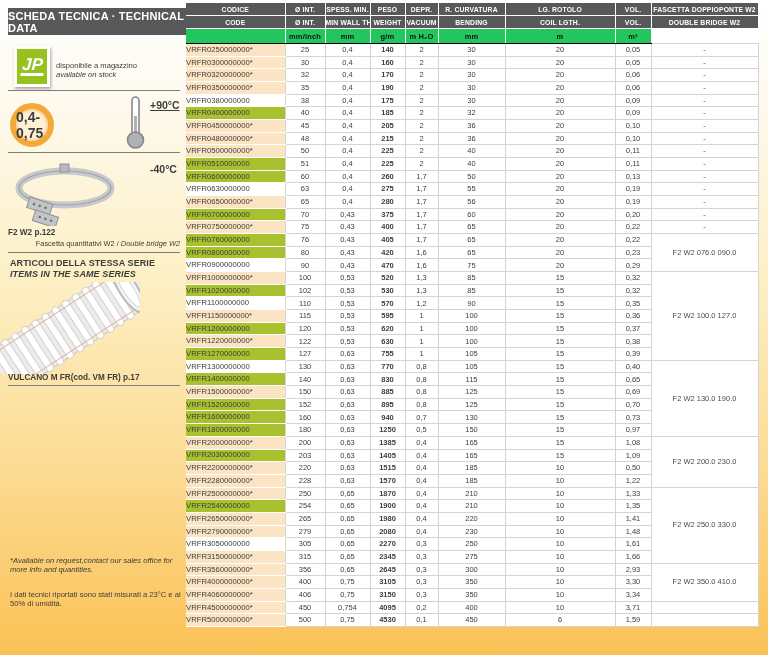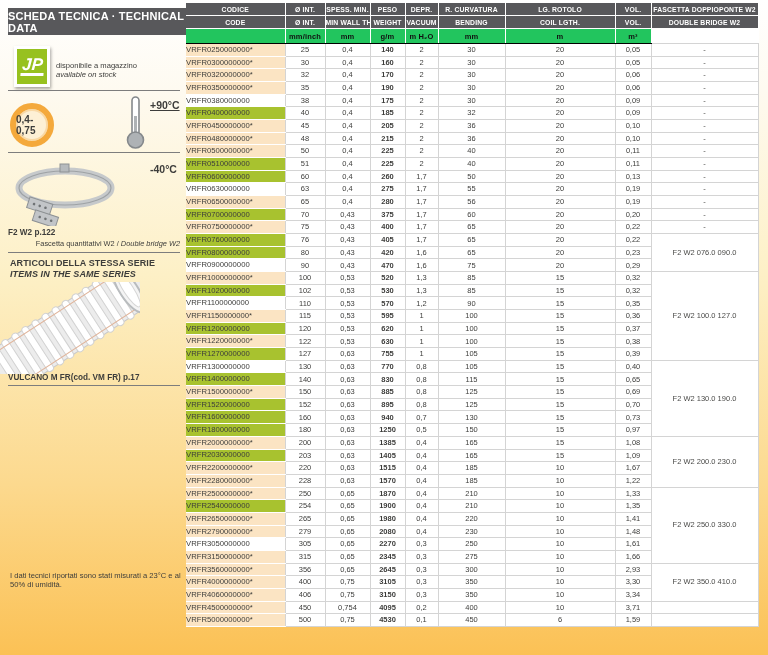--- a/index.html
+++ b/index.html
@@ -14,21 +14,21 @@
   .jp{position:absolute;left:14px;top:46px;width:30px;height:35px;background:#97c11f;
     border:3px solid #fff;box-shadow:1px 2px 3px rgba(0,0,0,.35);
     display:flex;align-items:center;justify-content:center;}
   .jp span{font-weight:bold;font-style:italic;font-size:17px;color:#fff;line-height:.9;
     border-bottom:3px solid #fff;padding:0 1px 1px 1px;transform:skewX(-4deg);}
   .stock{position:absolute;left:56px;top:62px;font-size:7.6px;line-height:1.18;}
   .stock .en{font-style:italic;}
   .badge{position:absolute;left:10px;top:103px;width:44px;height:44px;border-radius:50%;
     border:6px solid #f4a93c;background:#fdf0d5;box-shadow:inset 0 0 0 2px #f9d9a6;
     display:flex;align-items:center;justify-content:center;
-    font-size:10px;font-weight:bold;box-sizing:border-box;}
+    font-size:14px;font-weight:bold;box-sizing:border-box;}
   .thermo{position:absolute;left:122px;top:94px;}
   .tmax{position:absolute;left:150px;top:99px;font-size:10.5px;font-weight:bold;text-decoration:underline;}
   .tmin{position:absolute;left:150px;top:126px;font-size:10.5px;font-weight:bold;margin-top:37px;}
   .clamp{position:absolute;left:8px;top:156px;}
   .ref{position:absolute;left:8px;width:172px;font-weight:bold;font-size:8.2px;}
   .clampname{position:absolute;left:8px;width:172px;text-align:right;font-size:7.4px;top:239px;}
   .clampname .en{font-style:italic;}
   .series-t{position:absolute;left:10px;font-size:9px;font-weight:bold;letter-spacing:.1px;}
   .series-t.en{font-style:italic;}
   .hose{position:absolute;left:0px;top:282px;}
@@ -137,20 +137,21 @@
           <ellipse cx="140" cy="46" rx="9" ry="26" fill="#f4f4f4" stroke="#b9bcbe" stroke-width="2"></ellipse>
           <ellipse cx="140" cy="46" rx="5" ry="20" fill="#ffffff" stroke="#d5d5d5" stroke-width="1"></ellipse>
         </g>
       </svg>
     </div>
     <div class="ref" style="top:373px">VULCANO M FR(cod. VM FR) p.17</div>
 
     <div class="divider" style="top:385px"></div>
 
     <div class="notes">
+      <p class="it-style">*Available on request,contact our sales office for more info and quantities.</p>
       <p class="gap">I dati tecnici riportati sono stati misurati a 23°C e al 50% di umidità.</p>
     </div>
   </aside>
 
   <div class="twrap">
     <table id="spec-table">
         <colgroup>
           <col style="width: 99px;">
           <col style="width: 40px;">
           <col style="width: 45px;">
@@ -547,21 +548,21 @@
             <td class="val">1,09</td>
           </tr>
           <tr>
             <td class="code hl-p">VRFR2200000000*</td>
             <td class="val">220</td>
             <td class="val">0,63</td>
             <td class="val bold">1515</td>
             <td class="val">0,4</td>
             <td class="val">185</td>
             <td class="val">10</td>
-            <td class="val">1,67</td>
+            <td class="val">0,50</td>
           </tr>
           <tr>
             <td class="code hl-p">VRFR2280000000*</td>
             <td class="val">228</td>
             <td class="val">0,63</td>
             <td class="val bold">1570</td>
             <td class="val">0,4</td>
             <td class="val">185</td>
             <td class="val">10</td>
             <td class="val">1,22</td>

